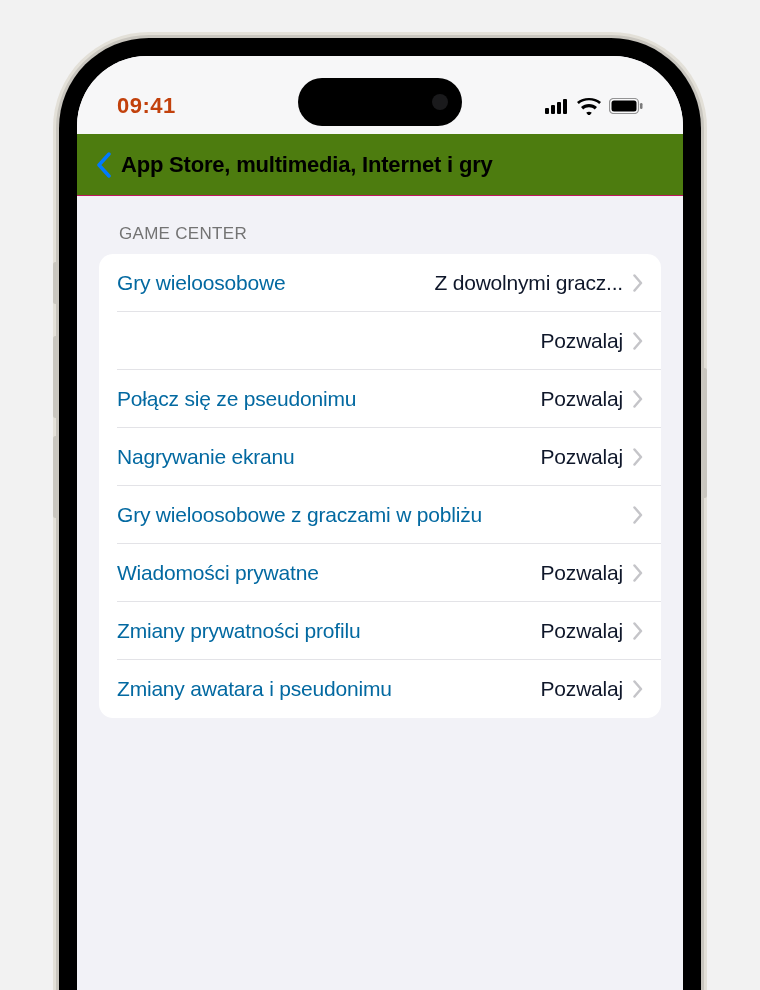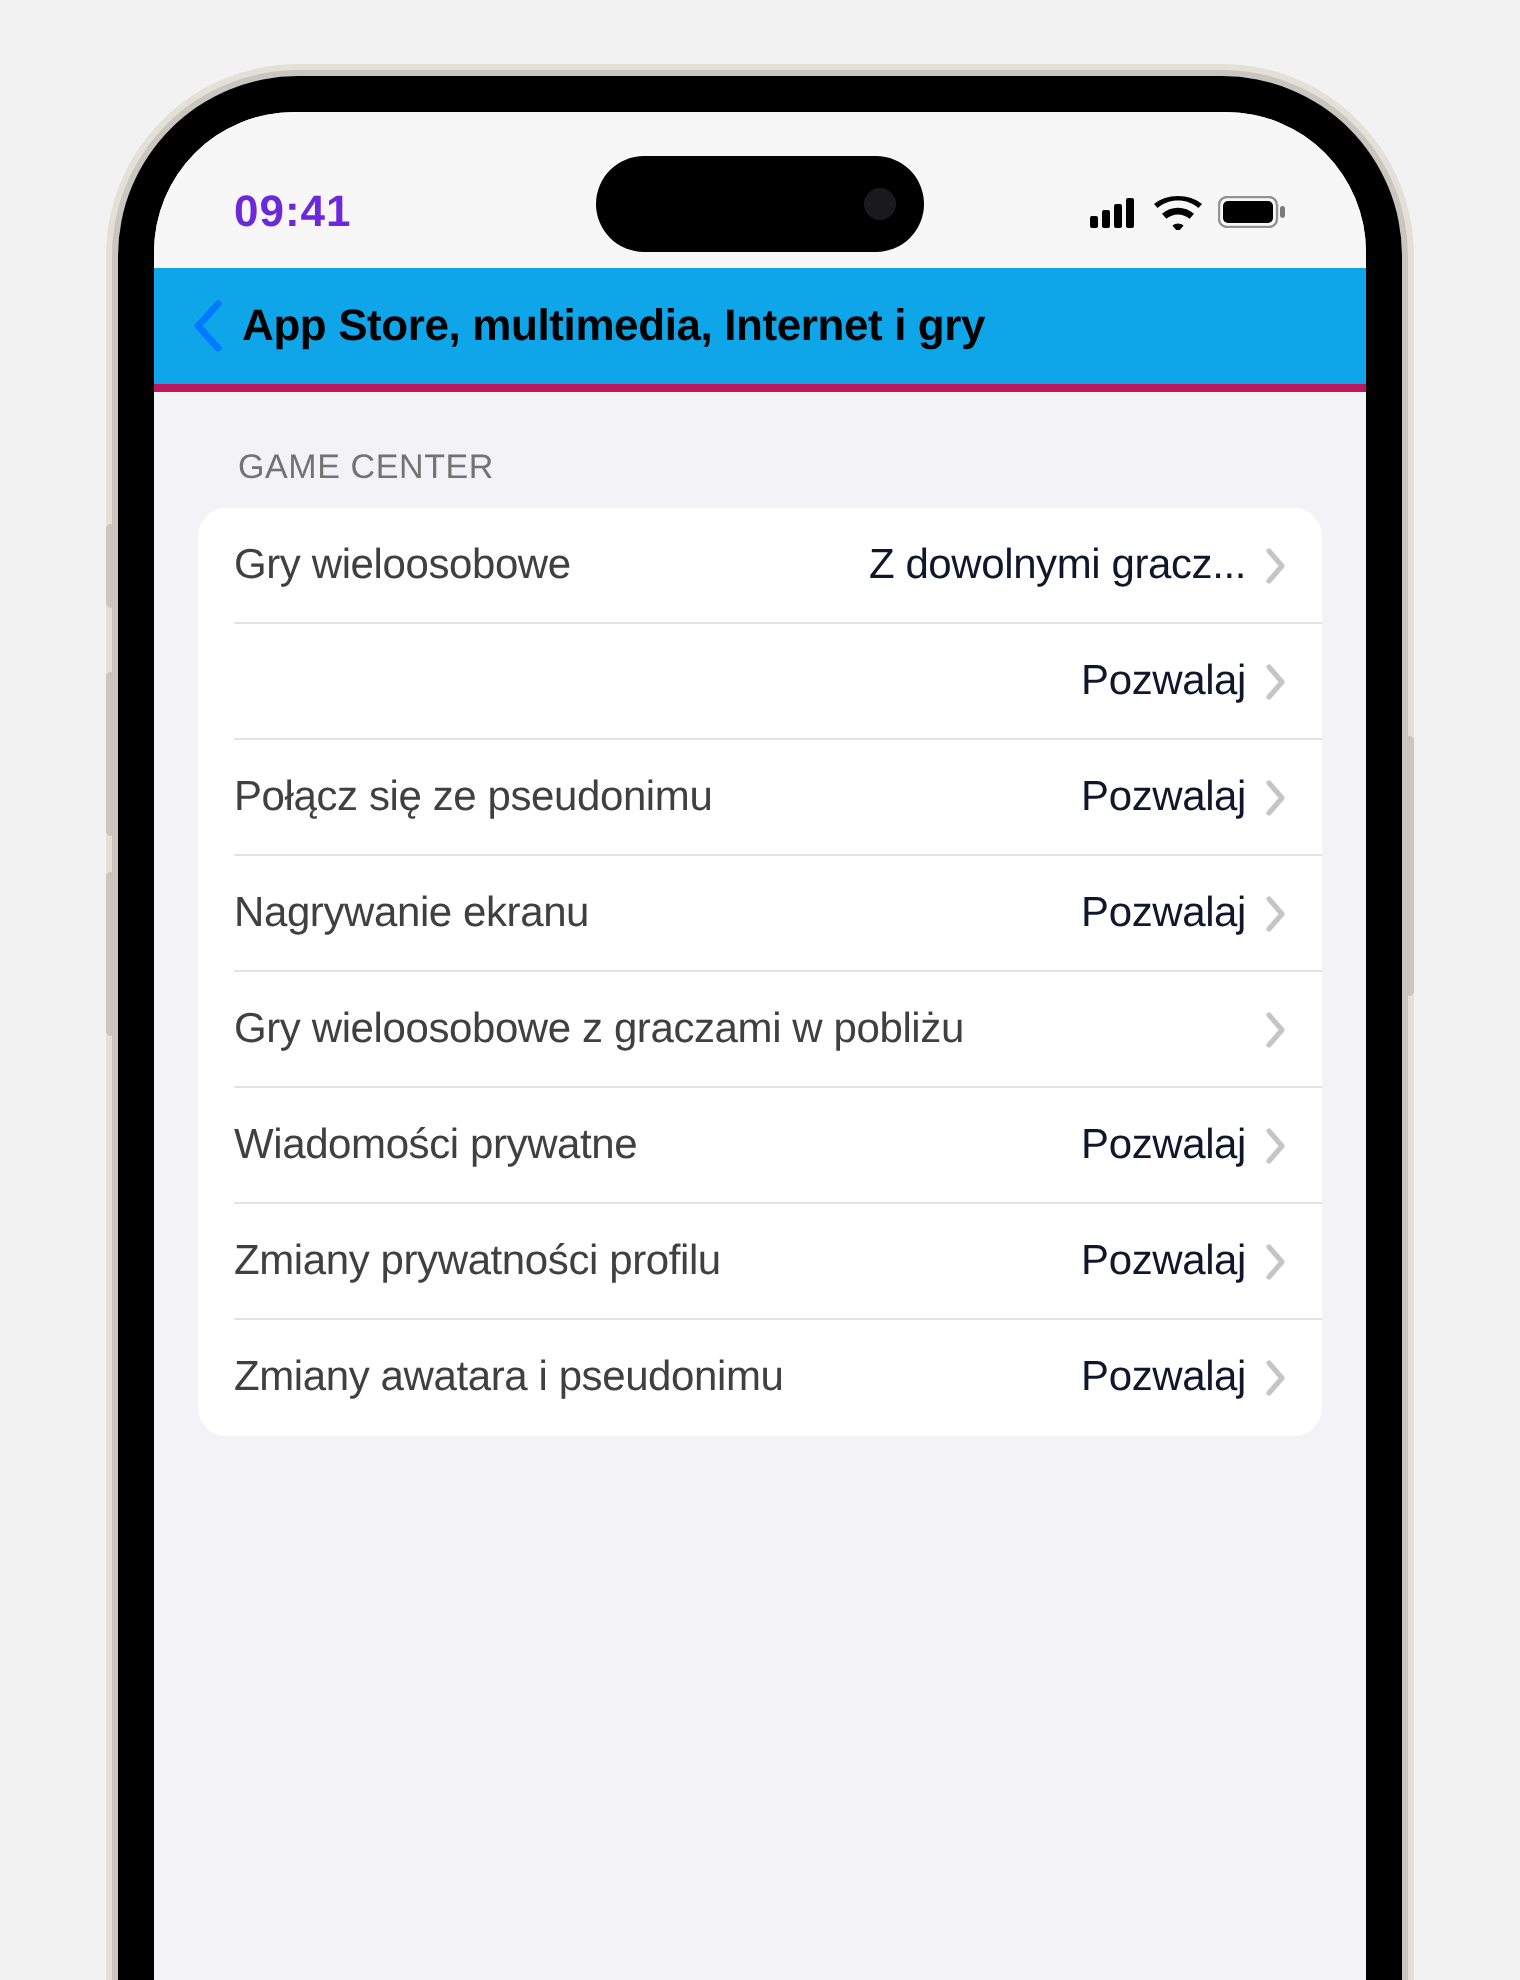--- a/index.html
+++ b/index.html
@@ -71,41 +71,41 @@
       display: flex;
       align-items: center;
       justify-content: space-between;
       padding: 0 40px;
       padding-top: 22px;
       background: #f7f7f8;
     }
     .status-time {
       font-size: 22px;
       font-weight: 600;
-      color: #6d28d9;
+      color: #c2410c;
       letter-spacing: 0.5px;
       width: 140px;
     }
     .status-icons {
       display: flex;
       align-items: center;
       gap: 8px;
       width: 140px;
       justify-content: flex-end;
     }
     .cellular-icon svg, .wifi-icon svg, .battery-icon svg {
       display: block;
     }
     .nav-bar {
       height: 62px;
-      background: #0ea5e9;
+      background: #4d7c0f;
       display: flex;
       align-items: center;
       padding: 0 12px;
-      border-bottom: 4px solid #be185d;
+      border-bottom: 1px solid #be185d;
     }
     .back-button {
       width: 30px;
       height: 40px;
       display: flex;
       align-items: center;
       justify-content: center;
       cursor: pointer;
     }
     .nav-title {
@@ -142,21 +142,21 @@
       content: "";
       position: absolute;
       bottom: 0;
       left: 18px;
       right: 0;
       height: 1px;
       background: #e3e3e7;
     }
     .row-label {
       font-size: 21px;
-      color: #404040;
+      color: #0369a1;
       flex: 0 0 auto;
       white-space: nowrap;
       letter-spacing: -0.2px;
     }
     .row-spacer {
       flex: 1;
       min-width: 8px;
     }
     .row-value {
       font-size: 21px;

